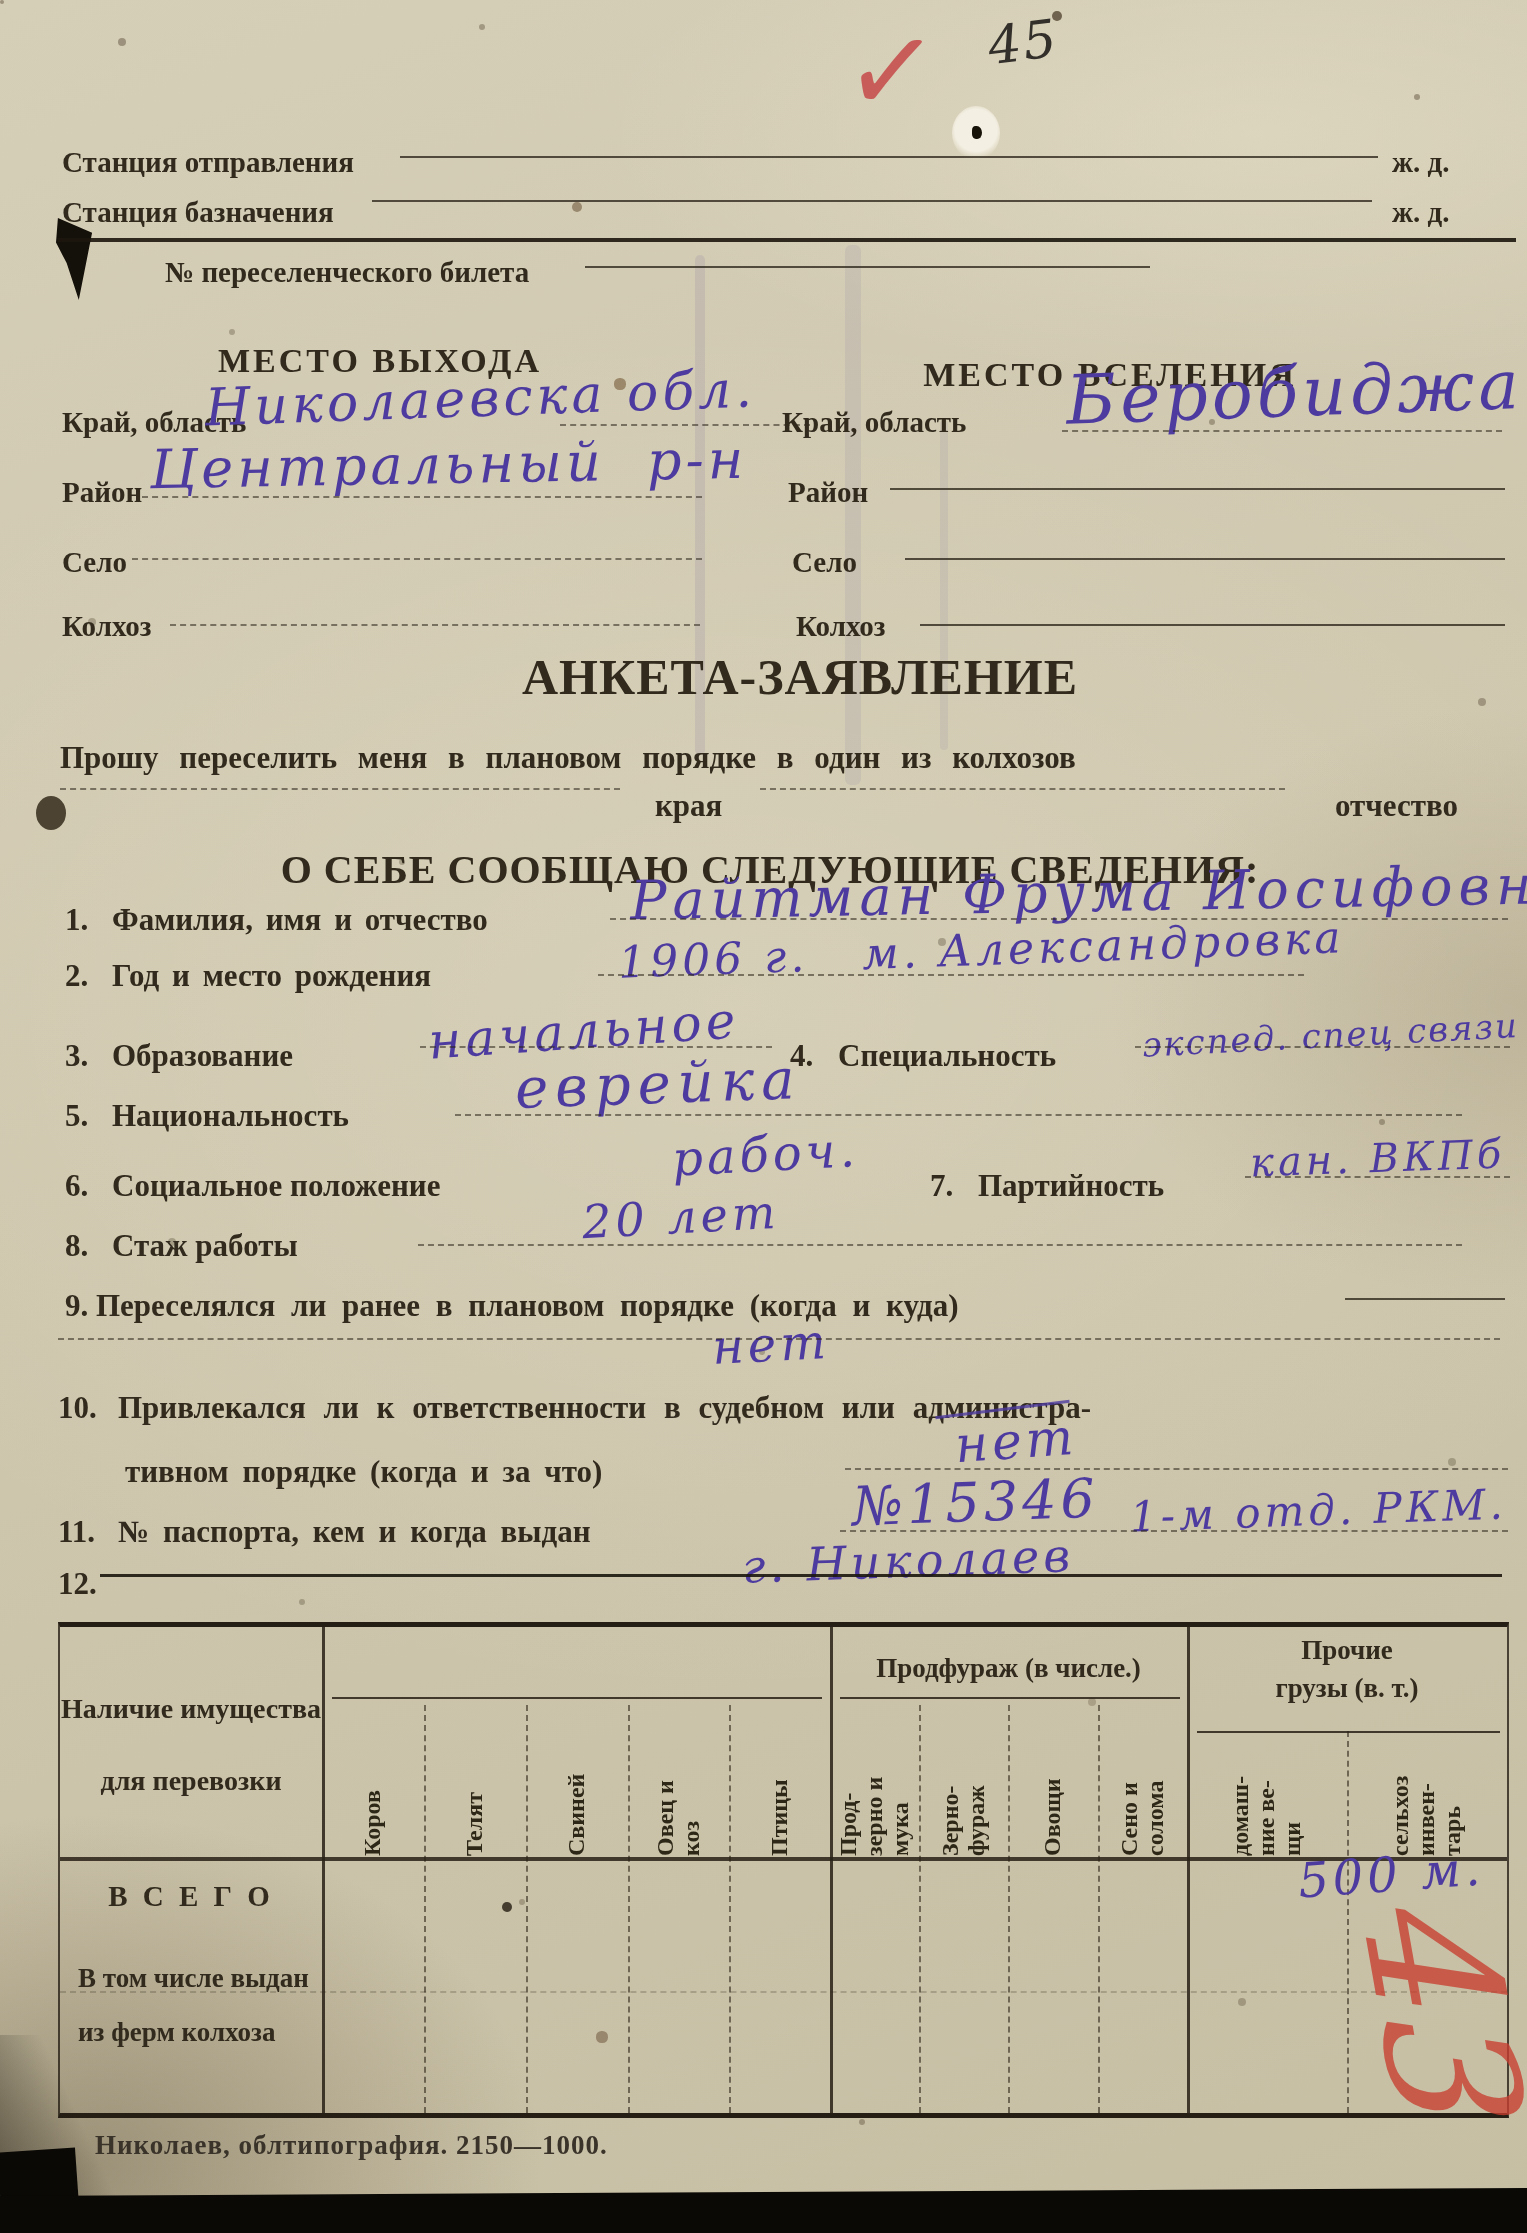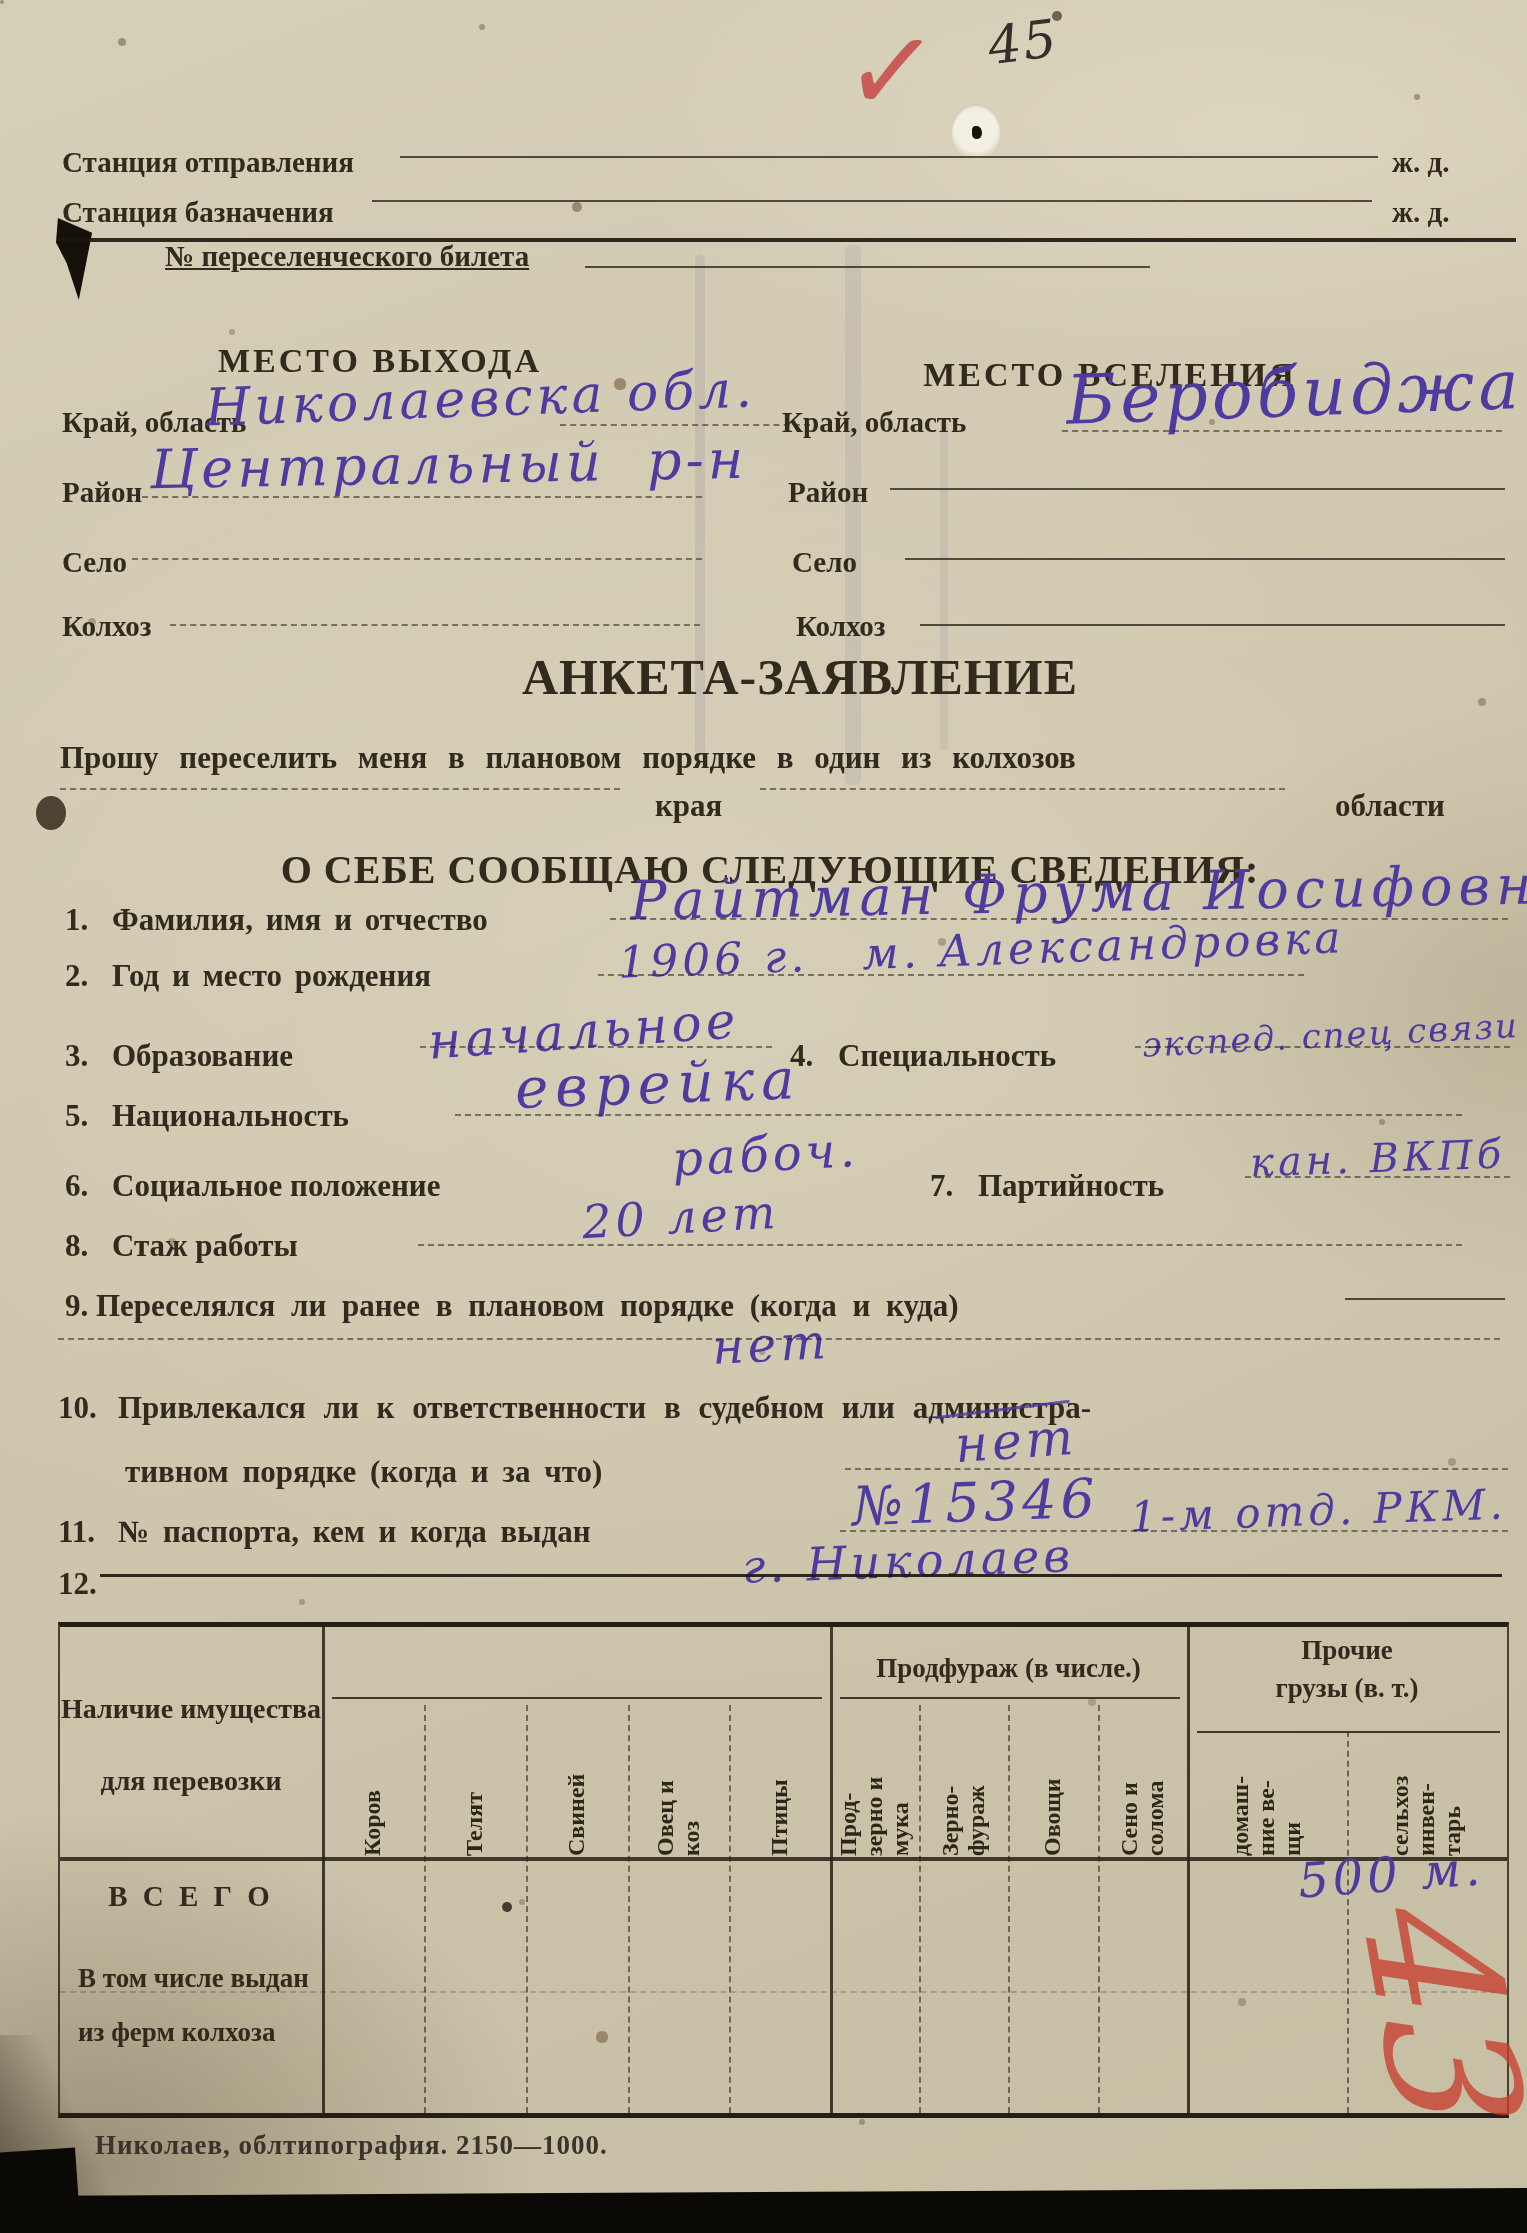--- a/index.html
+++ b/index.html
@@ -62,21 +62,21 @@
 
 <div class="lbl" style="left:62px;top:148px;font-size:29px;">Станция отправления</div>
 <div class="ln" style="left:400px;top:156px;width:978px;"></div>
 <div class="lbl" style="left:1392px;top:148px;font-size:29px;">ж. д.</div>
 
 <div class="lbl" style="left:62px;top:198px;font-size:29px;">Станция базначения</div>
 <div class="ln" style="left:372px;top:200px;width:1000px;"></div>
 <div class="ln thick" style="left:58px;top:238px;width:1458px;"></div>
 <div class="lbl" style="left:1392px;top:198px;font-size:29px;">ж. д.</div>
 
-<div class="lbl" style="left:165px;top:242px;font-size:29px;text-decoration:underline;">№ переселенческого билета</div>
+<div class="lbl" style="left:165px;top:258px;font-size:29px;">№ переселенческого билета</div>
 <div class="ln" style="left:585px;top:266px;width:565px;"></div>
 
 <div class="lbl ctr" style="left:130px;top:344px;width:500px;font-size:34px;letter-spacing:3px;">МЕСТО ВЫХОДА</div>
 <div class="lbl ctr" style="left:860px;top:344px;width:500px;font-size:34px;letter-spacing:3px;margin-top:14px;">МЕСТО ВСЕЛЕНИЯ</div>
 
 <div class="lbl" style="left:62px;top:408px;font-size:29px;">Край, область</div>
 <div class="hw" style="left:205px;top:372px;font-size:52px;transform:rotate(-2deg);">Николаевска обл.</div>
 <div class="ln dash" style="left:560px;top:424px;width:250px;"></div>
 <div class="lbl" style="left:782px;top:408px;font-size:29px;">Край, область</div>
 <div class="hw" style="left:1066px;top:358px;font-size:68px;transform:rotate(-2deg);">Беробиджан</div>
@@ -97,21 +97,21 @@
 <div class="ln dash" style="left:170px;top:624px;width:530px;"></div>
 <div class="lbl" style="left:796px;top:612px;font-size:29px;">Колхоз</div>
 <div class="ln" style="left:920px;top:624px;width:585px;"></div>
 
 <div class="lbl ctr" style="left:420px;top:652px;width:760px;font-size:50px;letter-spacing:1px;">АНКЕТА-ЗАЯВЛЕНИЕ</div>
 
 <div class="lbl" style="left:60px;top:742px;font-size:31px;word-spacing:13px;">Прошу переселить меня в плановом порядке в один из колхозов</div>
 <div class="ln dash" style="left:60px;top:788px;width:560px;"></div>
 <div class="lbl" style="left:655px;top:790px;font-size:31px;">края</div>
 <div class="ln dash" style="left:760px;top:788px;width:525px;"></div>
-<div class="lbl" style="left:1335px;top:790px;font-size:31px;">области</div>
+<div class="lbl" style="left:1335px;top:790px;font-size:31px;">отчество</div>
 
 <div class="lbl ctr" style="left:60px;top:850px;width:1420px;font-size:40px;letter-spacing:1px;">О СЕБЕ СООБЩАЮ СЛЕДУЮЩИЕ СВЕДЕНИЯ:</div>
 
 <div class="lbl" style="left:65px;top:904px;font-size:31px;">1.</div>
 <div class="lbl" style="left:112px;top:904px;font-size:31px;word-spacing:5px;text-align:center;">Фамилия, имя и отчество</div>
 <div class="hw" style="left:630px;top:866px;font-size:54px;letter-spacing:6px;transform:rotate(-1deg);">Райтман Фрума Иосифовна</div>
 <div class="ln dash" style="left:610px;top:918px;width:898px;"></div>
 
 <div class="lbl" style="left:65px;top:960px;font-size:31px;">2.</div>
 <div class="lbl" style="left:112px;top:960px;font-size:31px;word-spacing:5px;">Год и место рождения</div>

